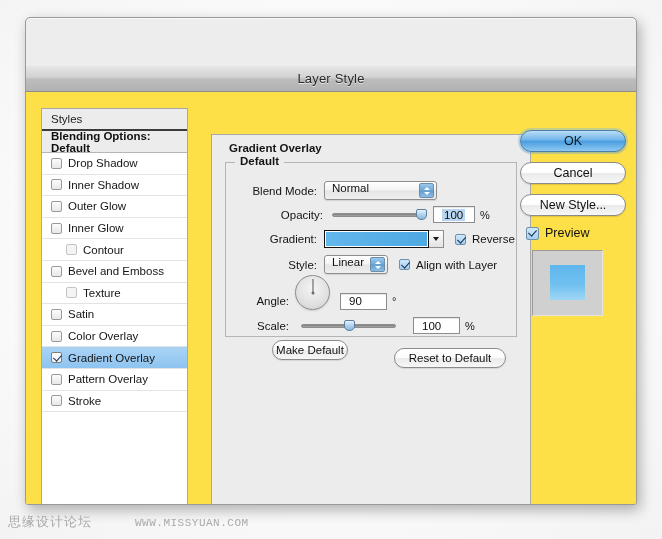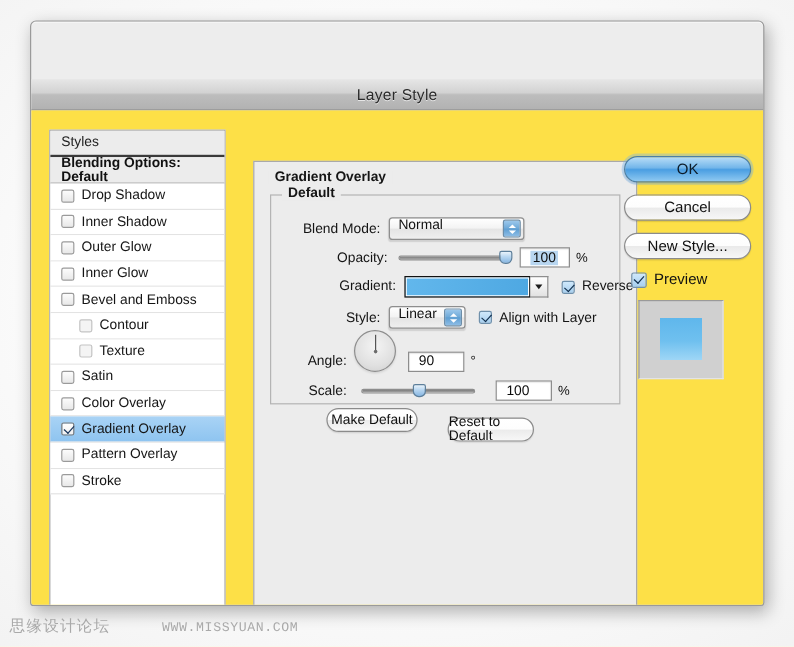--- a/index.html
+++ b/index.html
@@ -451,27 +451,27 @@
               <span class="lbl">Inner Shadow</span>
             </div>
             <div class="style-row">
               <span class="cb"></span>
               <span class="lbl">Outer Glow</span>
             </div>
             <div class="style-row">
               <span class="cb"></span>
               <span class="lbl">Inner Glow</span>
             </div>
-            <div class="style-row">
-              <span class="cb"></span>
-              <span class="lbl">Bevel and Emboss</span>
-            </div>
             <div class="style-row indent">
               <span class="cb dim"></span>
               <span class="lbl">Contour</span>
+            </div>
+            <div class="style-row">
+              <span class="cb"></span>
+              <span class="lbl">Bevel and Emboss</span>
             </div>
             <div class="style-row indent">
               <span class="cb dim"></span>
               <span class="lbl">Texture</span>
             </div>
             <div class="style-row">
               <span class="cb"></span>
               <span class="lbl">Satin</span>
             </div>
             <div class="style-row">
@@ -515,21 +515,21 @@
         <div class="slider" style="width:93px; margin-left:9px;">
           <div class="track"></div>
           <div class="thumb" id="opacity-thumb" style="left: calc(100% - 9px);"></div>
         </div>
         <div class="numfield sel" style="width:42px; margin-left:8px;">
           <span class="numtxt">100</span>
         </div>
         <span class="unit">%</span>
       </div>
 
-      <div class="field-row" style="left:228px; top:138px;">
+      <div class="field-row" style="left:215px; top:138px;">
         <span class="field-label" style="width:76px;">Gradient:</span>
         <div style="display:flex; align-items:center; margin-left:7px;">
           <div class="grad-swatch" id="grad-swatch" style="width: 105px; background: linear-gradient(to right, rgb(98, 183, 236) 0%, rgb(78, 168, 226) 100%); box-shadow: rgb(255, 255, 255) 0px 0px 0px 1px inset;"></div>
           <div class="grad-arrow">
               <span class="tri"></span>
             </div>
         </div>
         <span class="cb on blue" style="margin-left:11px;"></span>
         <span style="margin-left:6px;">Reverse</span>
       </div>
@@ -567,21 +567,21 @@
         </div>
         <div class="numfield" style="width:47px; margin-left:17px;">
           <span class="numtxt">100</span>
         </div>
         <span class="unit">%</span>
       </div>
 
       <div class="capsule" style="position:absolute; left:246px; top:248px; width:76px;">
         <span>Make Default</span>
       </div>
-      <div class="capsule" style="position:absolute; left:347px; top:256px; width:72px;">
+      <div class="capsule" style="position:absolute; left:368px; top:256px; width:112px;">
         <span>Reset to Default</span>
       </div>
 
       <div class="rbtn primary" style="left:494px; top:38px;">
         <span>OK</span>
       </div>
       <div class="rbtn" style="left:494px; top:70px;">
         <span>Cancel</span>
       </div>
       <div class="rbtn" style="left:494px; top:102px;">

